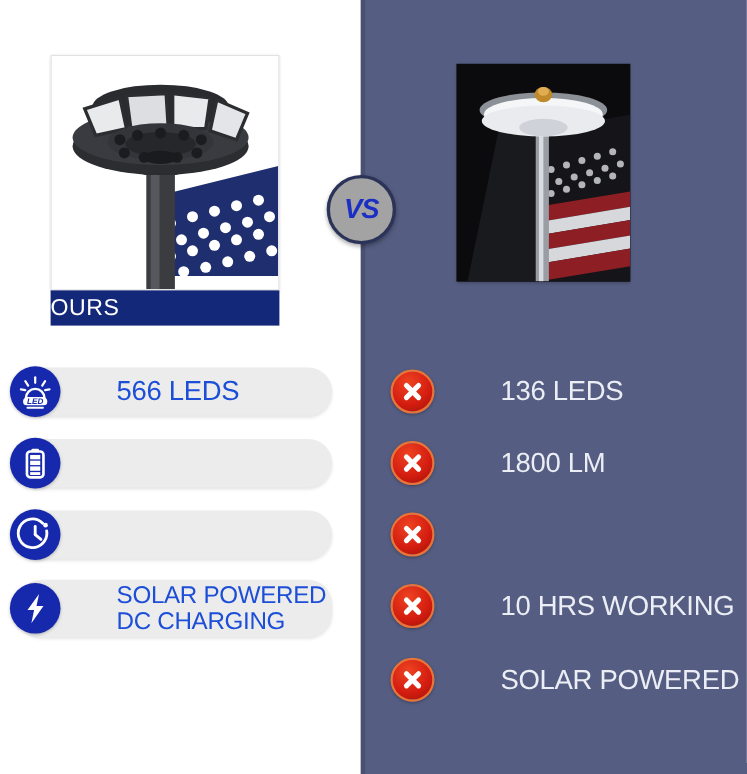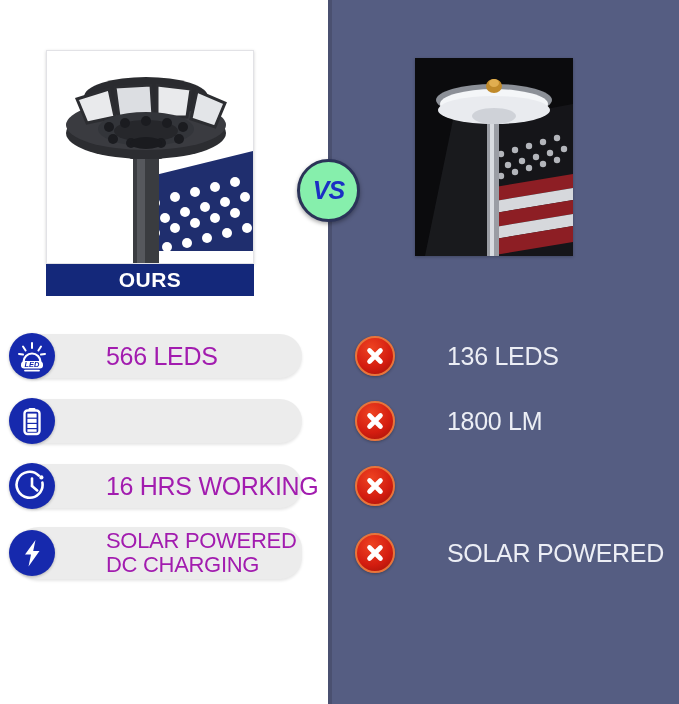--- a/index.html
+++ b/index.html
@@ -59,22 +59,22 @@
     background: #0a0a0a;
     overflow: hidden;
     box-shadow: 0 1px 3px rgba(0,0,0,.25);
   }
 
   
   .label-bar {
     position: absolute;
     display: flex;
     align-items: center;
-    justify-content: center;
-    font-weight: bold;
+    justify-content: flex-start;
+    font-weight: normal;
     letter-spacing: .5px;
     color: #ffffff;
   }
   .label-ours {
     left: 46px; top: 264px;
     width: 208px; height: 32px;
     background: #14287a;
     font-size: 21px;
   }
   .label-others {
@@ -85,21 +85,21 @@
     border: 1px solid #cfcfcf;
     box-sizing: border-box;
   }
 
   
   .vs-badge {
     position: absolute;
     left: 297px; top: 159px;
     width: 63px; height: 63px;
     border-radius: 50%;
-    background: #86efac;
+    background: #a3a3a3;
     border: 3px solid #2b3358;
     box-shadow: 0 2px 4px rgba(0,0,0,.35);
     display: flex;
     align-items: center;
     justify-content: center;
     z-index: 20;
     box-sizing: border-box;
   }
   .vs-badge span {
     font-size: 25px;
@@ -157,21 +157,21 @@
     align-items: center;
     justify-content: center;
   }
   .icon-blue svg { display:block; }
 
   .row-text {
     position: relative;
     z-index: 3;
     margin-left: 13px;
     font-size: 25px;
-    color: #a21caf;
+    color: #1d4ed8;
     letter-spacing: -0.3px;
     line-height: 1.08;
     white-space: pre-line;
   }
   .row.tall .row-text { font-size: 22px; }
 
   
   .icon-x {
     position: relative;
     flex: 0 0 auto;
@@ -179,21 +179,21 @@
     border-radius: 50%;
     background: radial-gradient(circle at 40% 28%, #ee4321 0%, #d41d10 58%, #9e1208 100%);
     border: 2px solid #e8743a;
     box-sizing: border-box;
     box-shadow: 0 1px 3px rgba(0,0,0,.3);
     display: flex;
     align-items: center;
     justify-content: center;
   }
   .row-text-right {
-    margin-left: 14px;
+    margin-left: 22px;
     font-size: 25px;
     color: #eceef5;
     letter-spacing: -0.3px;
     white-space: pre-line;
   }
 
   
   .lamp-ours { position:absolute; inset:0; }
   
   .lamp-others { position:absolute; inset:0; }
@@ -363,21 +363,20 @@
     <div class="row">
       <div class="pill"></div>
       <div class="icon-blue">
         <svg width="34" height="34" viewBox="0 0 34 34">
           <path d="M23.8 6.6 A13 13 0 1 0 27.4 13.6" fill="none" stroke="#ffffff" stroke-width="2.6" stroke-linecap="round"></path>
           <circle cx="26.4" cy="8.4" r="2.1" fill="#ffffff"></circle>
           <line x1="17" y1="17" x2="17" y2="9.5" stroke="#ffffff" stroke-width="2.6" stroke-linecap="round"></line>
           <line x1="17" y1="17" x2="22.2" y2="21.4" stroke="#ffffff" stroke-width="2.6" stroke-linecap="round"></line>
         </svg>
       </div>
-      <div class="row-text">16 HRS WORKING</div>
     </div>
 
     <div class="row tall">
       <div class="pill"></div>
       <div class="icon-blue">
         <svg width="34" height="34" viewBox="0 0 34 34">
           <path d="M20.5 4 L10 18.5 L16 18.5 L13.5 30.5 L24.5 15 L18.2 15 Z" fill="#ffffff"></path>
         </svg>
       </div>
       <div class="row-text">SOLAR POWERED
@@ -407,20 +406,28 @@
     </div>
 
     <div class="row">
       <div class="icon-x">
         <svg width="24" height="24" viewBox="0 0 24 24">
           <path d="M6.5 6.5 L17.5 17.5 M17.5 6.5 L6.5 17.5" stroke="#ffffff" stroke-width="4.6" stroke-linecap="round"></path>
         </svg>
       </div>
     </div>
 
+    <div class="row">
+      <div class="icon-x">
+        <svg width="24" height="24" viewBox="0 0 24 24">
+          <path d="M6.5 6.5 L17.5 17.5 M17.5 6.5 L6.5 17.5" stroke="#ffffff" stroke-width="4.6" stroke-linecap="round"></path>
+        </svg>
+      </div>
+      <div class="row-text-right">10 HRS WORKING</div>
+    </div>
 
     <div class="row tall">
       <div class="icon-x">
         <svg width="24" height="24" viewBox="0 0 24 24">
           <path d="M6.5 6.5 L17.5 17.5 M17.5 6.5 L6.5 17.5" stroke="#ffffff" stroke-width="4.6" stroke-linecap="round"></path>
         </svg>
       </div>
       <div class="row-text-right">SOLAR POWERED</div>
     </div>
 

